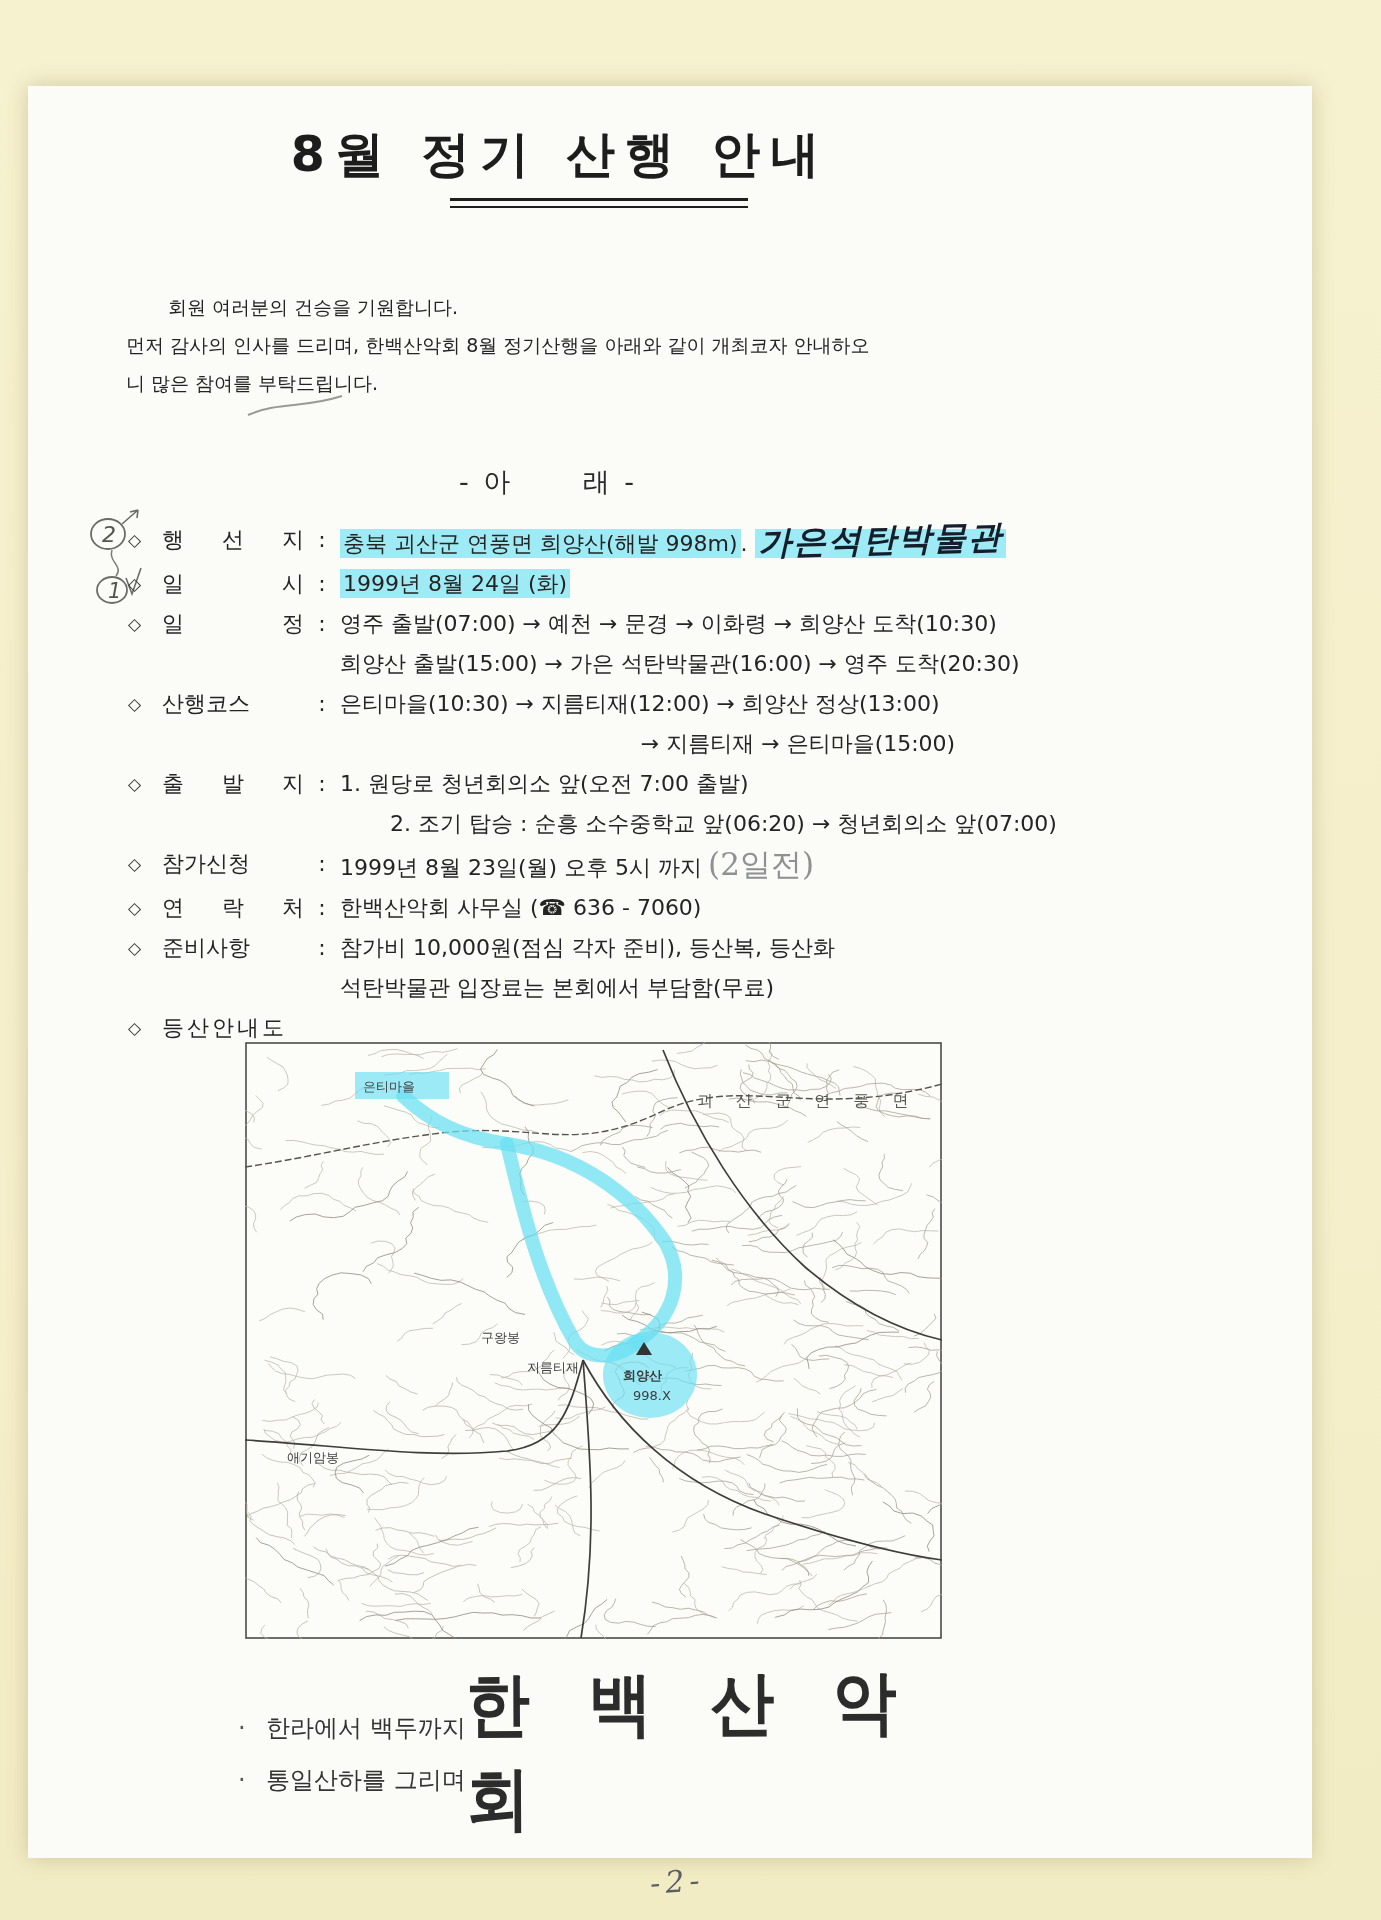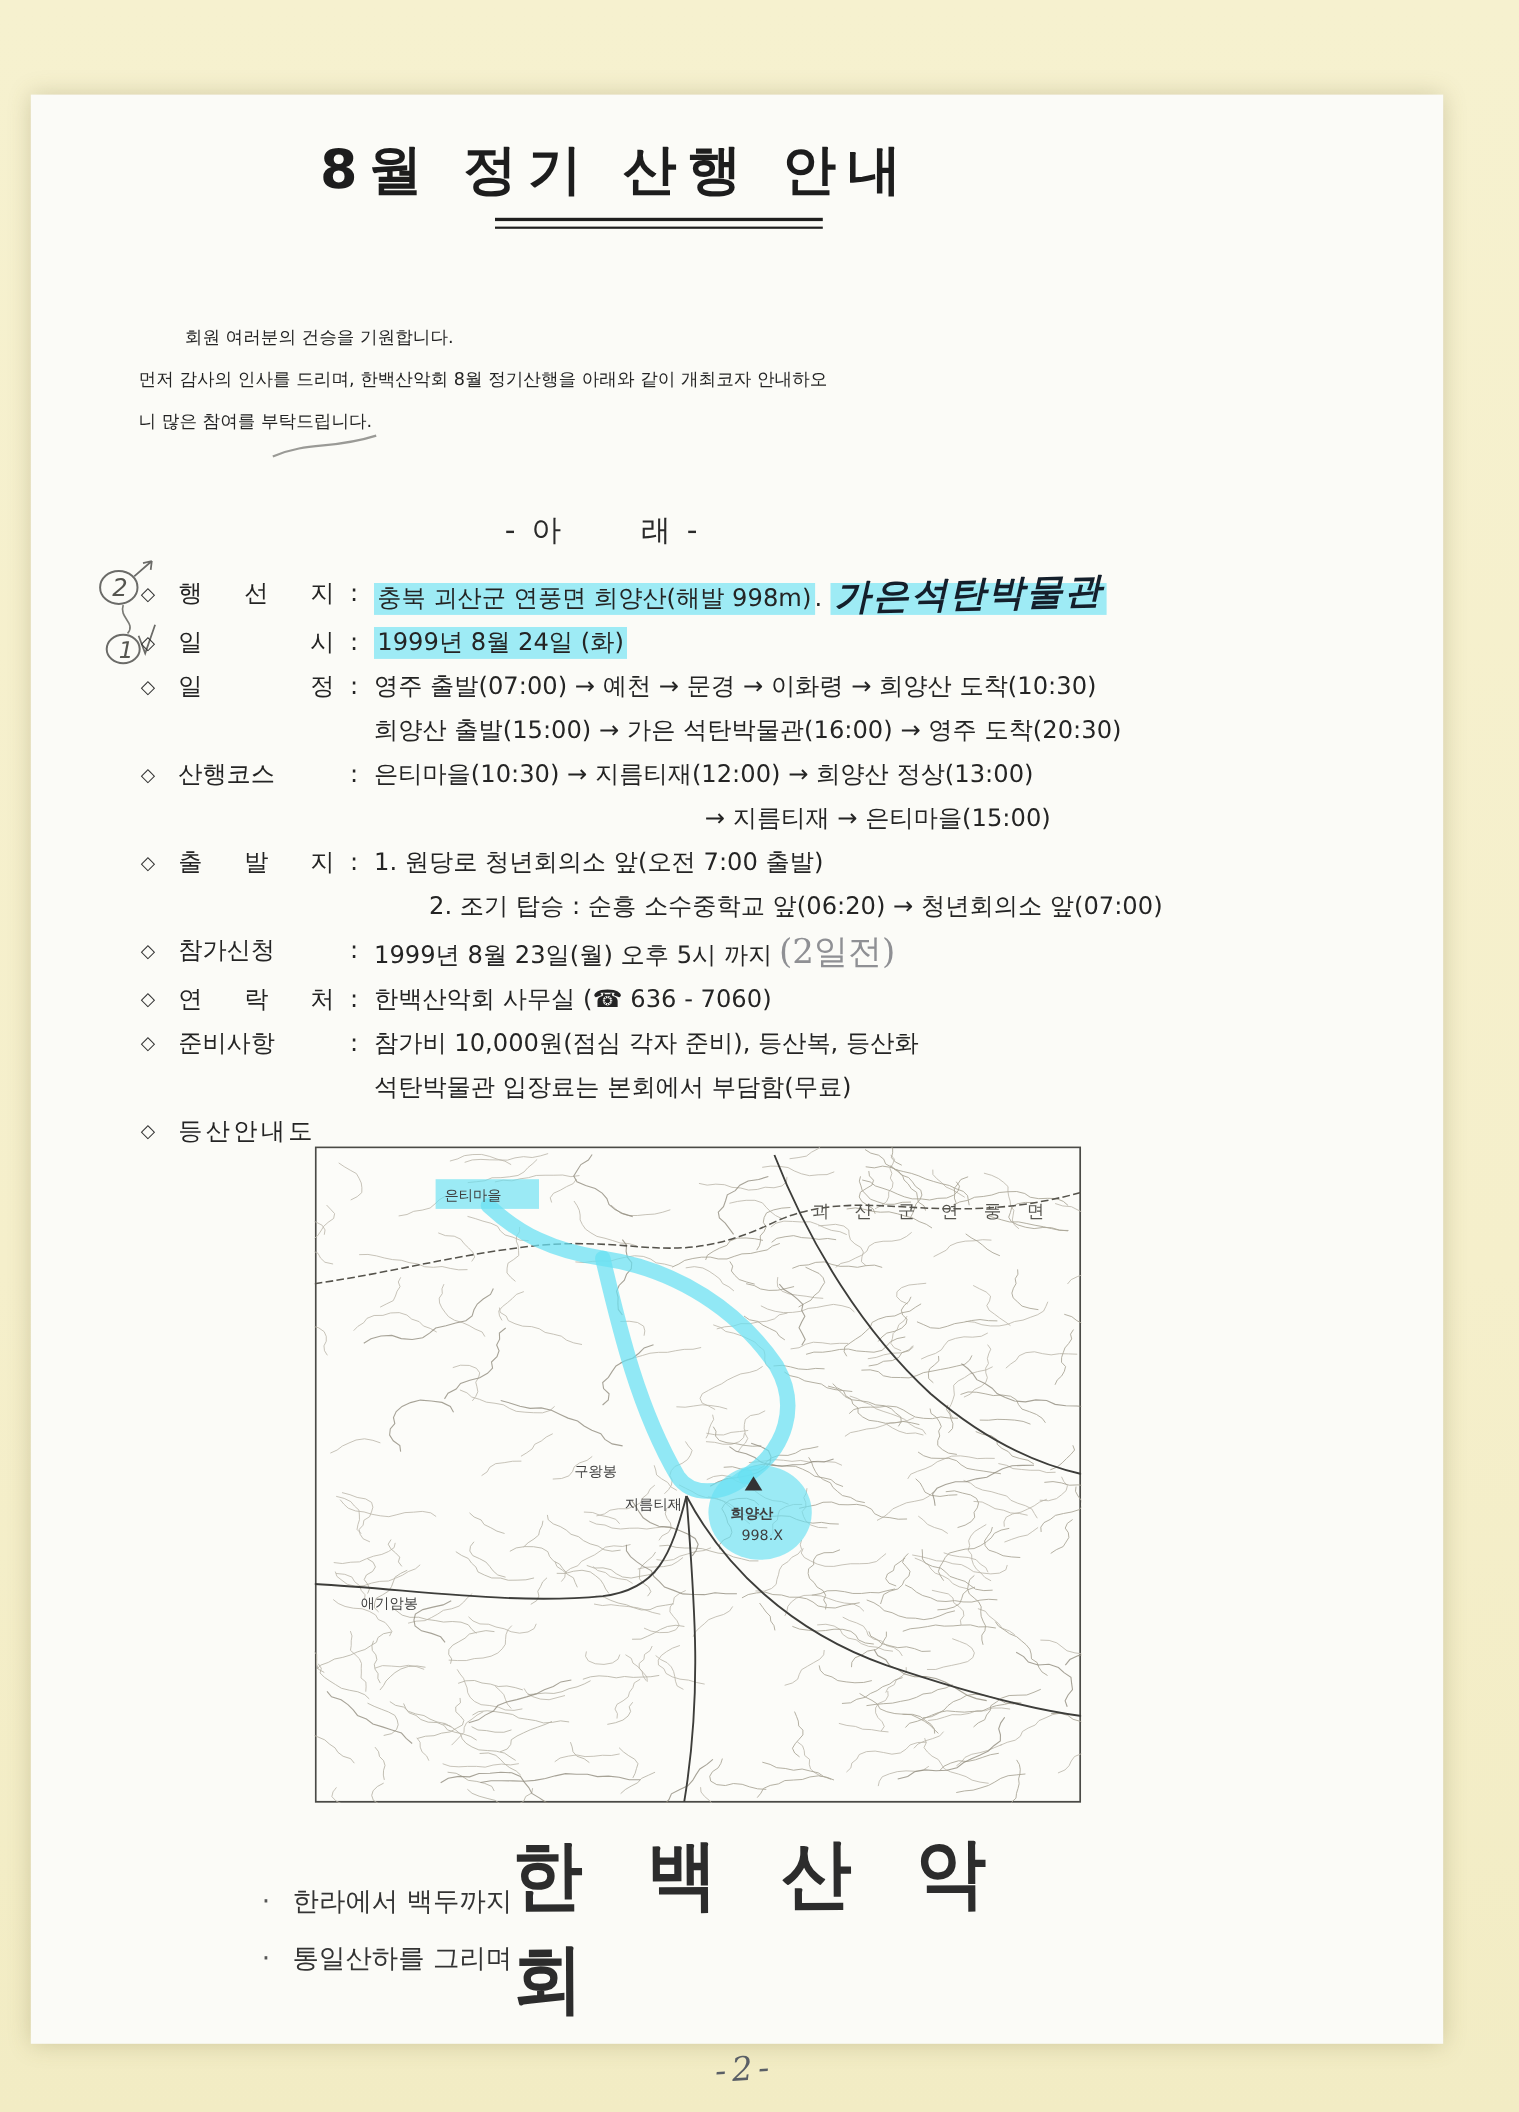--- a/index.html
+++ b/index.html
@@ -5,42 +5,42 @@
   html,body{margin:0;padding:0;background:#efe9c2;}
   #root{position:relative;width:1381px;height:1920px;overflow:hidden;
         background:linear-gradient(180deg,#f6f1cf 0%,#f5efcb 60%,#f2ecc4 100%);
         font-family:"DejaVu Sans",sans-serif;color:#242424;}
   .paper{position:absolute;left:28px;top:86px;width:1284px;height:1772px;
          background:#fbfbf7;box-shadow:0 0 20px rgba(110,100,50,.28);}
   .title{position:absolute;left:60px;top:122px;width:1000px;text-align:center;
          font-size:49px;font-weight:bold;letter-spacing:10px;color:#1d1d1d;}
   .title-underline{position:absolute;left:450px;top:198px;width:298px;height:5px;
          border-top:3px solid #1f1f1f;border-bottom:2px solid #1f1f1f;}
-  .intro{position:absolute;left:126px;top:288px;width:930px;font-size:16px;
+  .intro{position:absolute;left:126px;top:288px;width:930px;font-size:19px;
          line-height:38px;color:#242424;}
   .intro .indent{padding-left:42px;}
   .below{position:absolute;left:48px;top:464px;width:1000px;text-align:center;
          font-size:27px;letter-spacing:3px;white-space:pre;color:#2a2a2a;}
   .items{position:absolute;left:128px;top:520px;width:1100px;font-size:22px;}
   .row{display:flex;align-items:flex-start;line-height:40px;}
   .bullet{width:34px;flex:none;font-size:17px;color:#333;}
   .label{width:142px;flex:none;text-align:justify;text-align-last:justify;}
   .label-wide{flex:none;letter-spacing:3px;}
   .colon{width:36px;flex:none;text-align:center;}
   .val{flex:1;white-space:nowrap;}
   .cont{padding-left:212px;line-height:40px;white-space:nowrap;}
   .cont2{padding-left:240px;text-align:center;}
   .cont3{padding-left:262px;}
   .hl{background:rgba(100,224,243,.62);padding:2px 3px;}
   .hand{font-family:"DejaVu Serif",serif;font-style:italic;font-weight:bold;
         font-size:33px;letter-spacing:2px;color:#141f2b;display:inline-block;
         transform:rotate(-1.5deg);}
   .pencil{font-family:"DejaVu Serif",serif;color:#8f9094;
         font-size:31px;margin-left:6px;margin-top:48px;}
-  .map-box{position:absolute;left:245px;top:1042px;width:697px;height:481px;margin-left:41px;}
+  .map-box{position:absolute;left:245px;top:1042px;width:697px;height:481px;}
   .map-box svg{display:block;}
   .slogans{position:absolute;left:238px;top:1702px;font-size:24px;line-height:52px;color:#333;}
   .slogans .b{display:inline-block;width:28px;color:#555;}
   .club{position:absolute;left:466px;top:1664px;width:480px;
         font-family:"DejaVu Serif",serif;font-size:64px;font-weight:900;
         letter-spacing:18px;color:#2c2c2c;transform:scaleY(1.08) rotate(-.3deg);}
   .pagenum{position:absolute;left:650px;top:1864px;font-family:"DejaVu Serif",serif;
         font-style:italic;font-size:30px;color:#5a5f66;letter-spacing:5px;
         transform:rotate(-4deg);}
   .margin-marks{position:absolute;left:82px;top:506px;}

